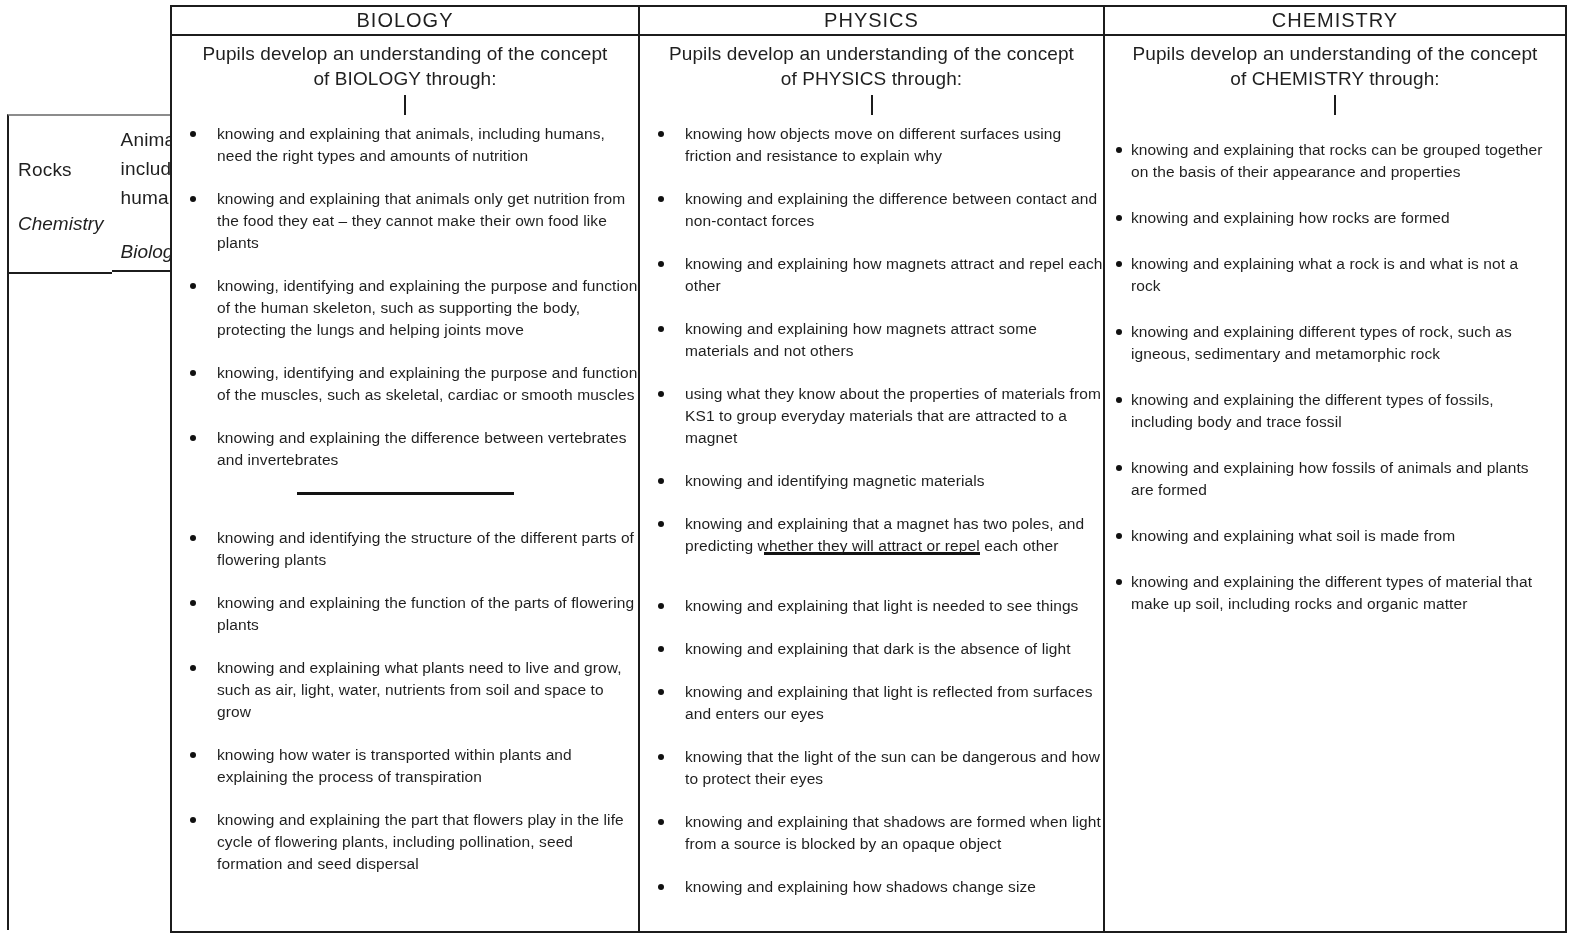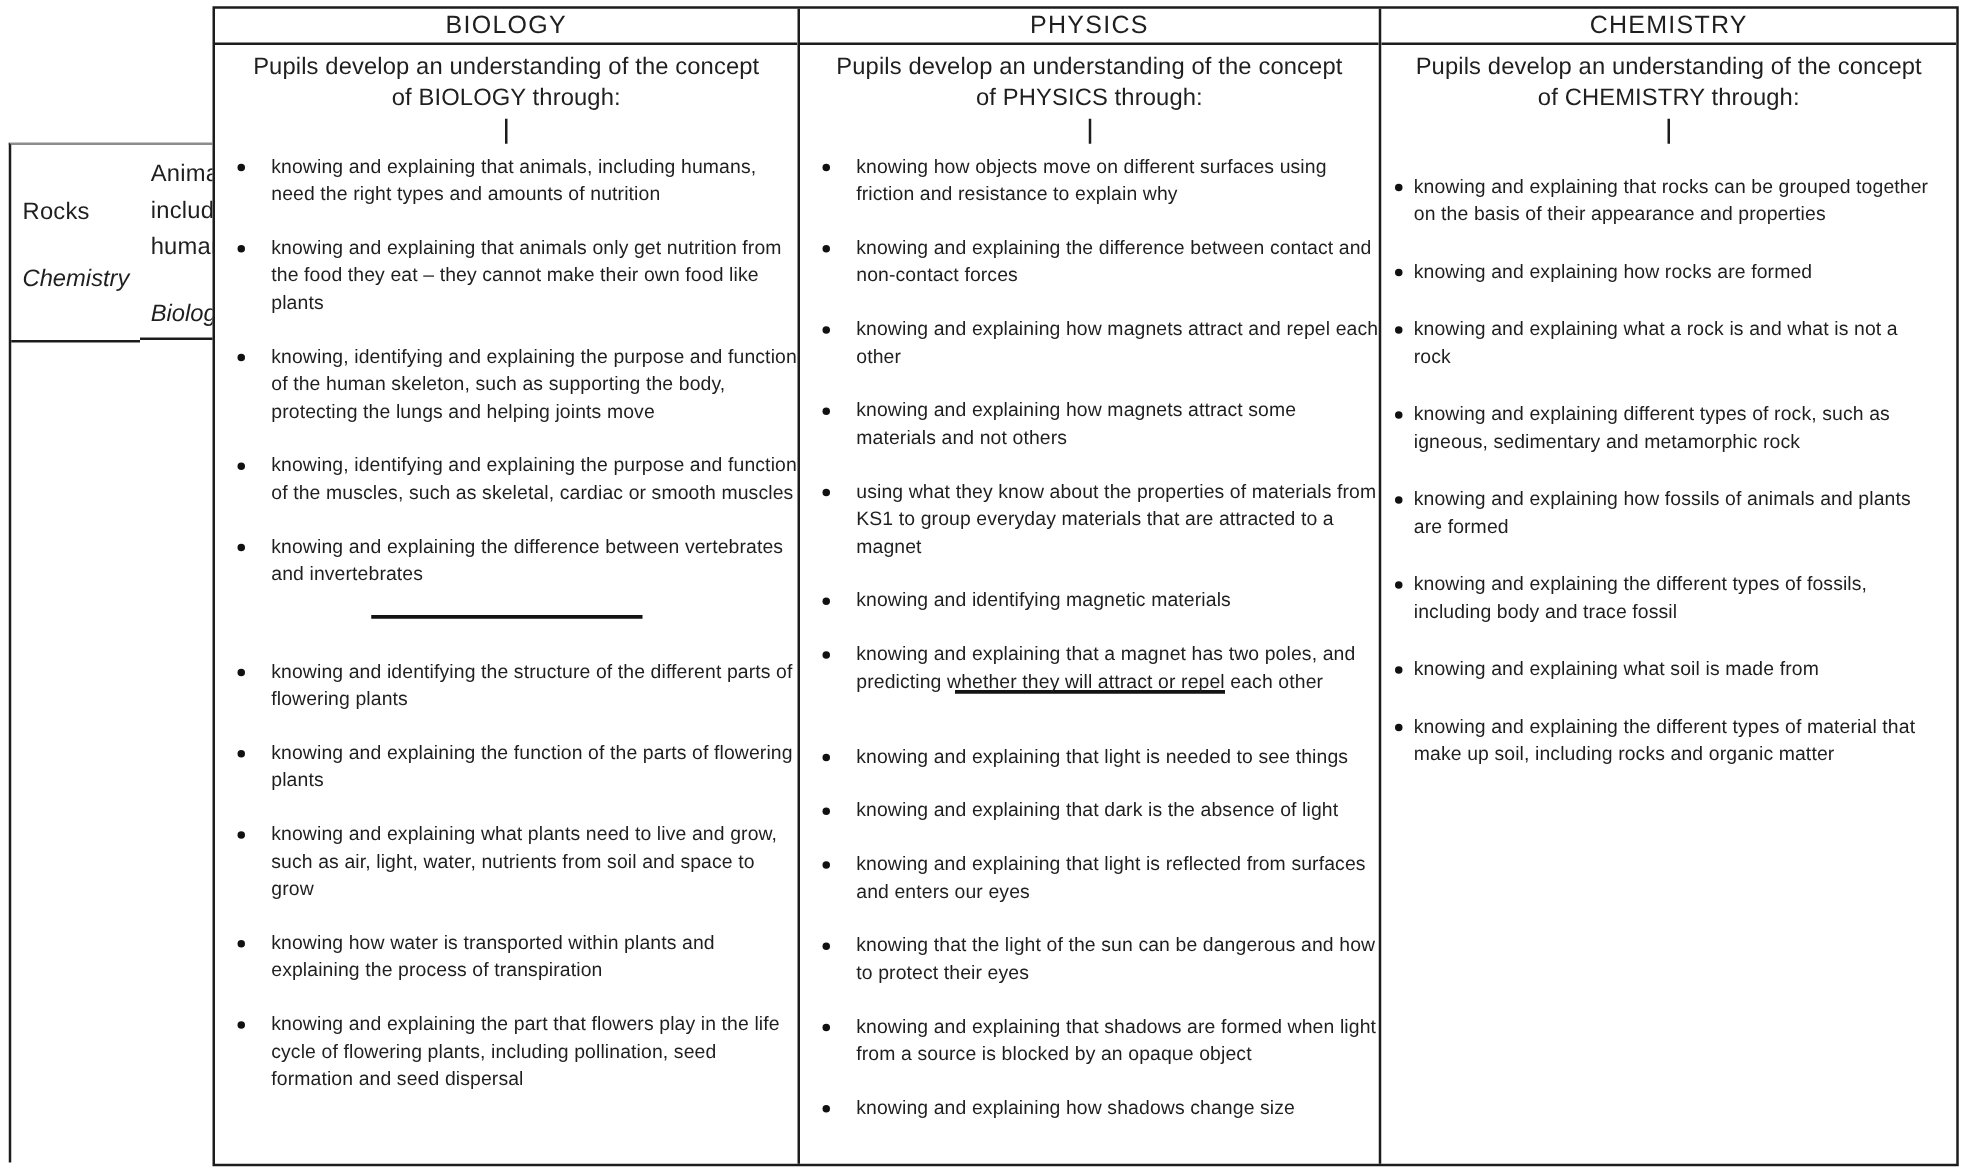--- a/index.html
+++ b/index.html
@@ -336,26 +336,26 @@
             <span class="txt">knowing and explaining what a rock is and what is not a rock</span>
           </div>
 
           <div class="item">
             <span class="dot"></span>
             <span class="txt">knowing and explaining different types of rock, such as igneous, sedimentary and metamorphic rock</span>
           </div>
 
           <div class="item">
             <span class="dot"></span>
+            <span class="txt">knowing and explaining the different types of fossils, including body and trace fossil</span>
+          </div>
+
+          <div class="item">
+            <span class="dot"></span>
             <span class="txt">knowing and explaining how fossils of animals and plants are formed</span>
-          </div>
-
-          <div class="item">
-            <span class="dot"></span>
-            <span class="txt">knowing and explaining the different types of fossils, including body and trace fossil</span>
           </div>
 
           <div class="item">
             <span class="dot"></span>
             <span class="txt">knowing and explaining what soil is made from</span>
           </div>
 
           <div class="item">
             <span class="dot"></span>
             <span class="txt">knowing and explaining the different types of material that make up soil, including rocks and organic matter</span>

